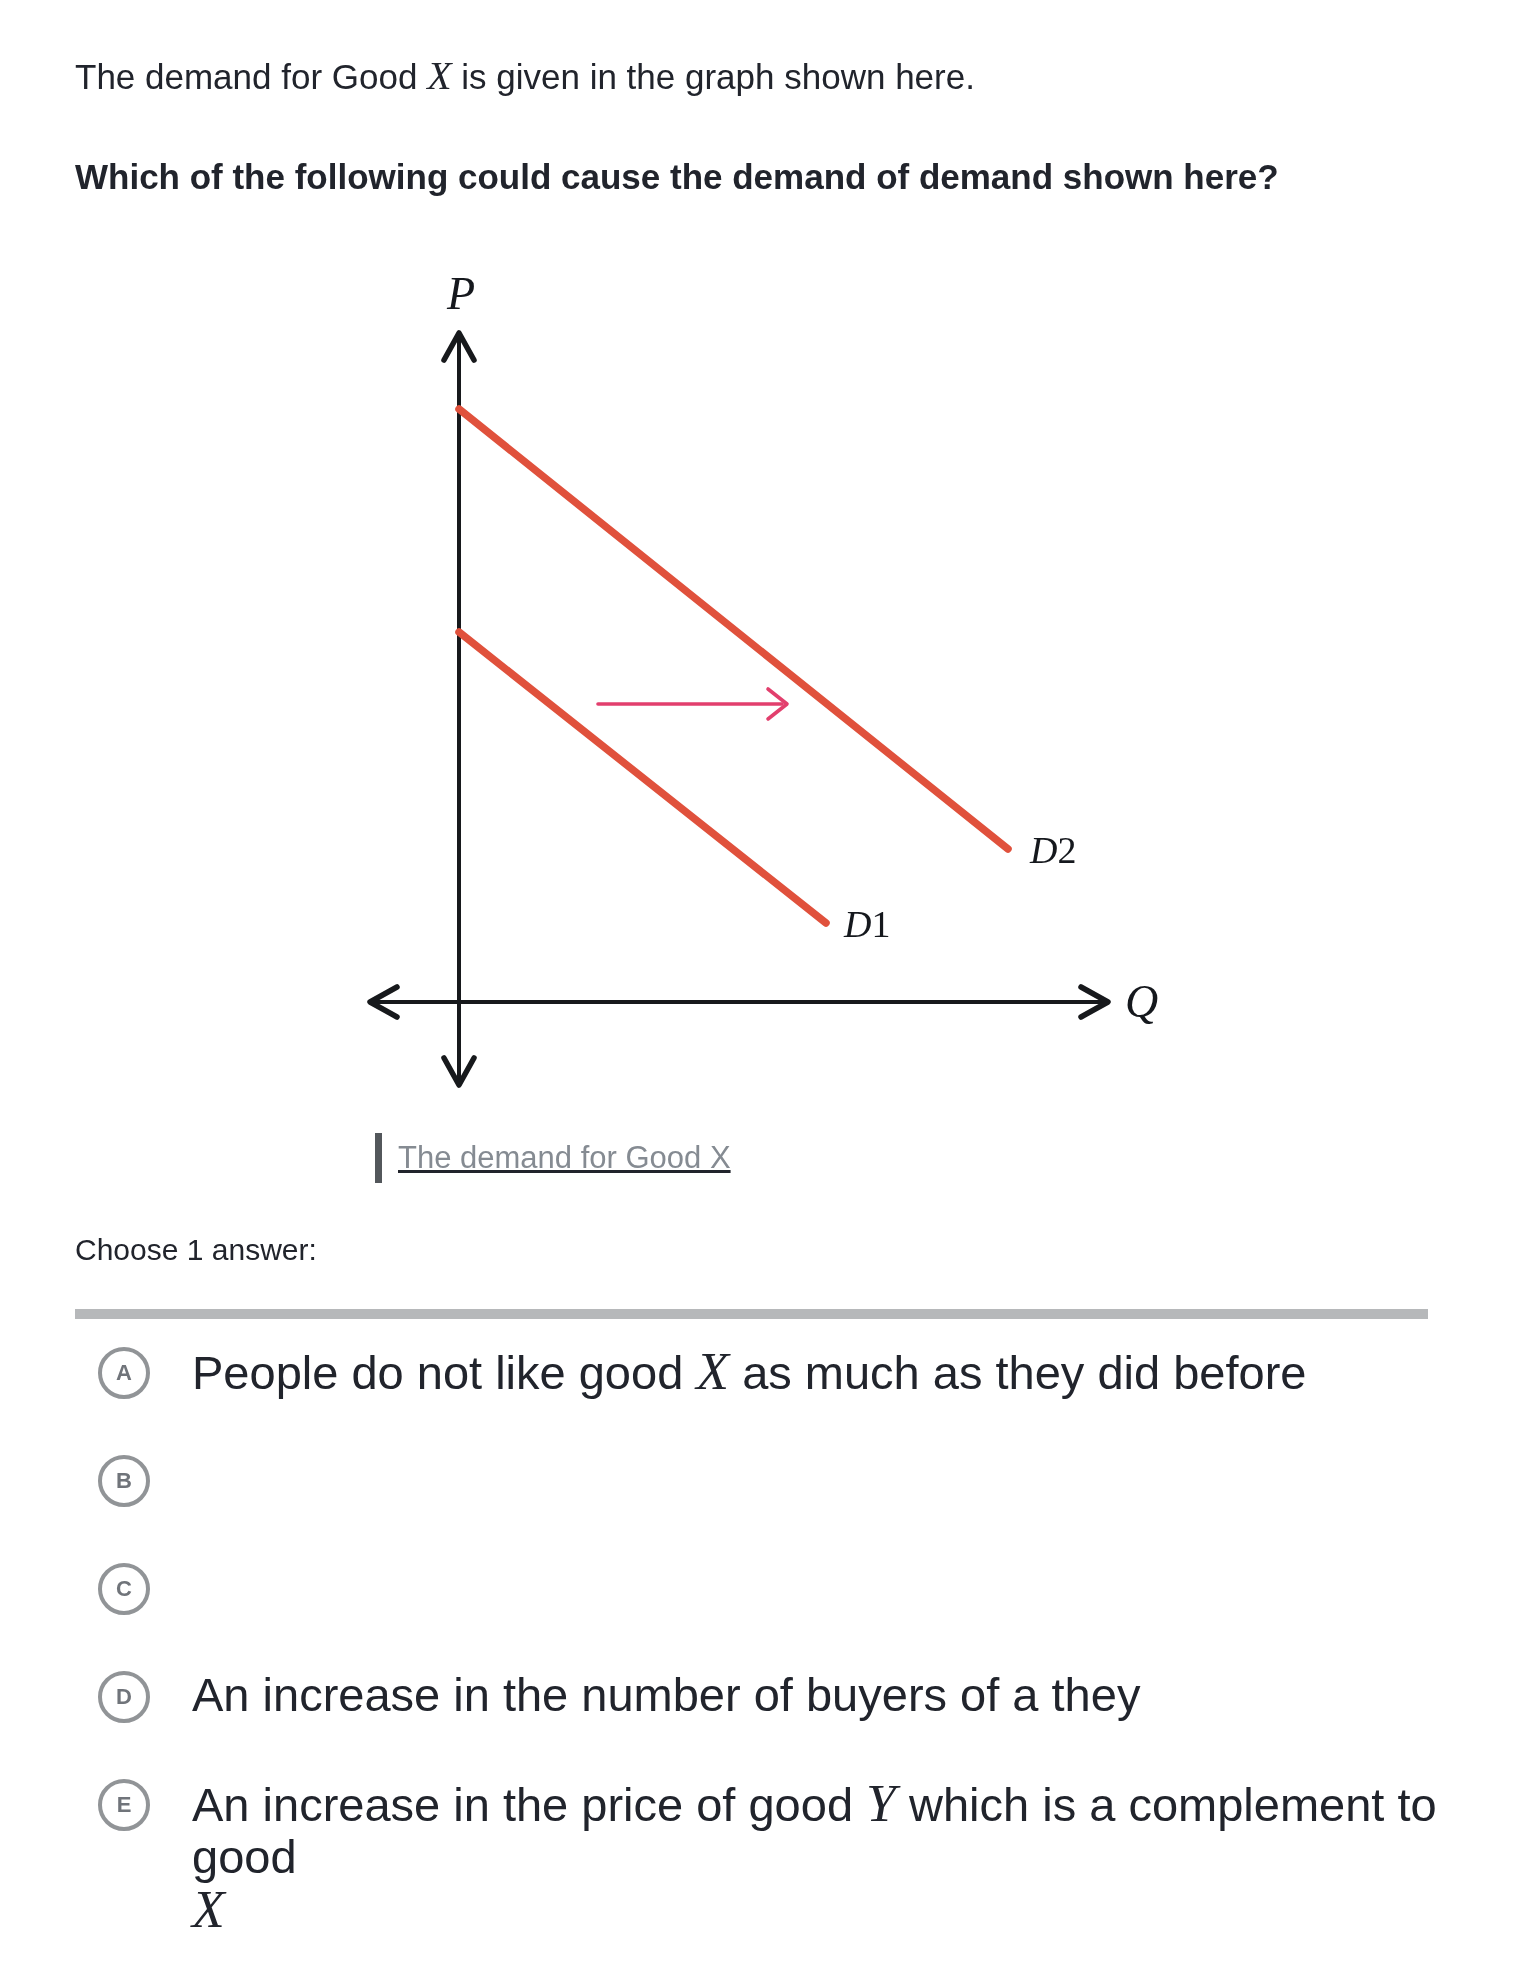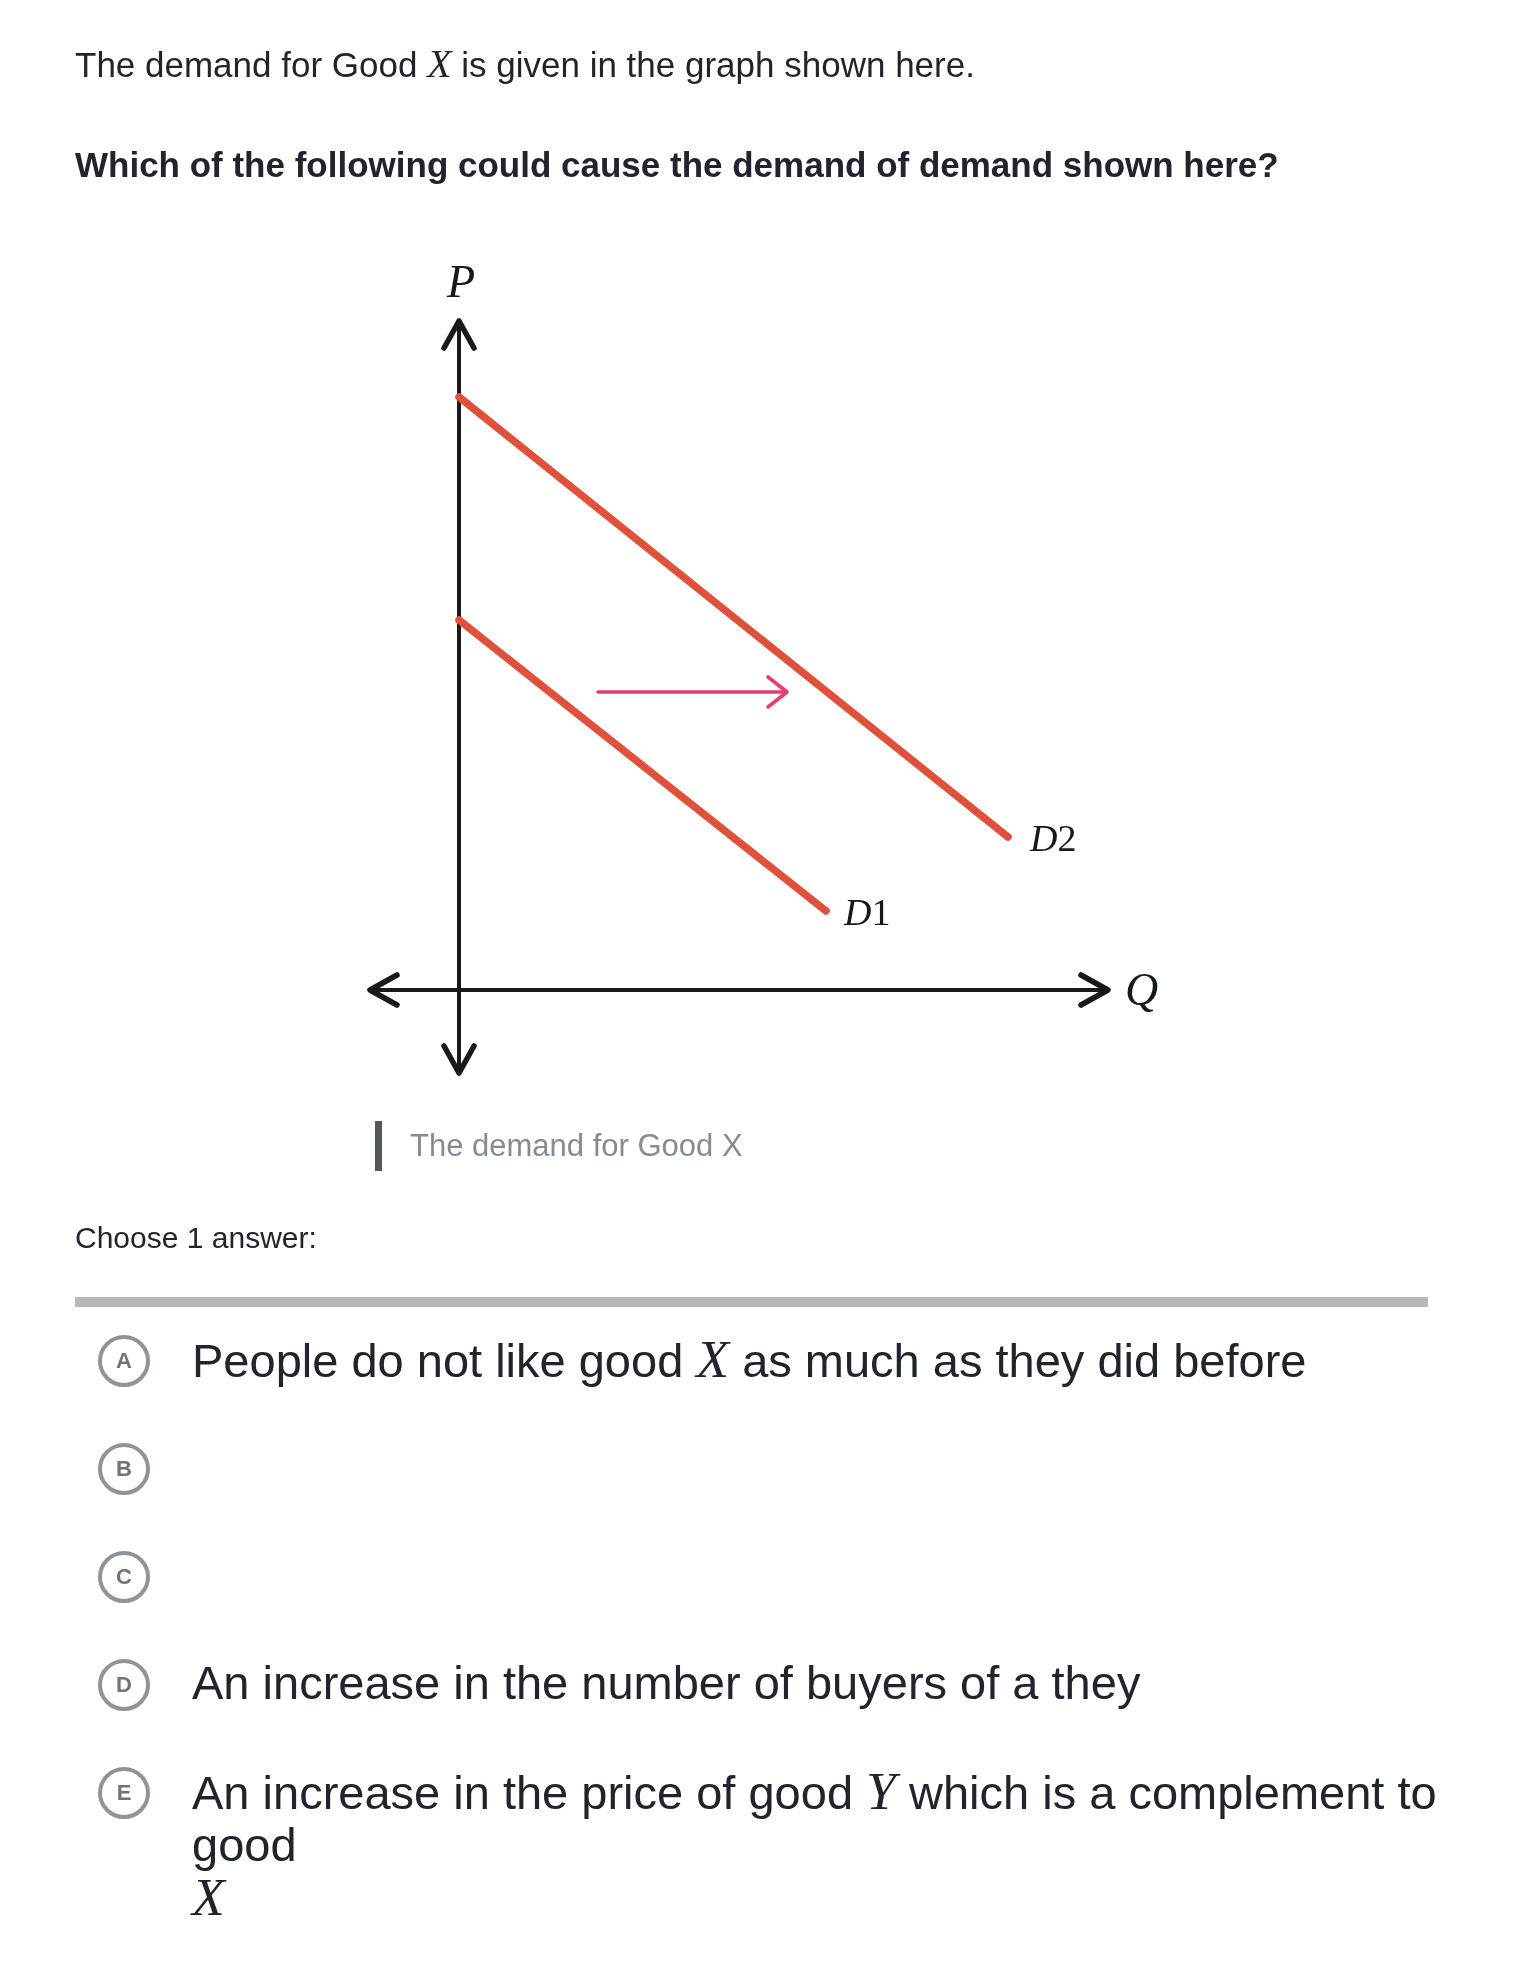--- a/index.html
+++ b/index.html
@@ -8,21 +8,21 @@
     background: #ffffff;
   }
   body {
     width: 1533px;
     height: 1964px;
     font-family: "Liberation Sans", sans-serif;
     color: #21242c;
     overflow: hidden;
   }
   .content {
-    padding: 43px 75px 0 75px;
+    padding: 55px 75px 0 75px;
   }
   .intro {
     font-size: 35px;
     line-height: 44px;
     margin: 0;
     font-weight: 400;
   }
   .prompt {
     font-size: 35px;
     line-height: 44px;
@@ -74,21 +74,22 @@
     font-family: "Liberation Serif", serif;
     font-size: 38px;
     fill: #15181d;
   }
   .curve-label .it { font-style: italic; }
   
   .caption-row {
     margin: 22px 0 0 300px;
     display: flex;
     align-items: center;
-    gap: 28px;
+    gap: 16px;
+    text-decoration: underline;
   }
   .caption-bar {
     width: 7px;
     height: 50px;
     background: #53575b;
     flex: none;
   }
   .caption-text {
     font-size: 31px;
     color: #858b92;

